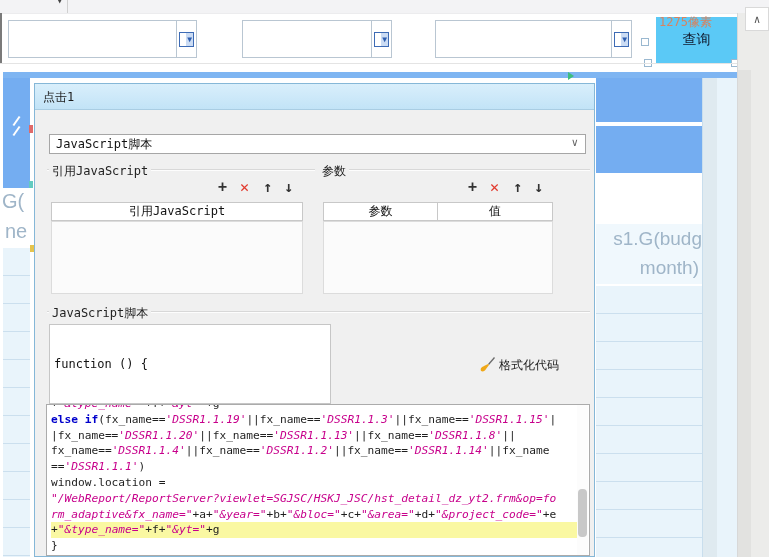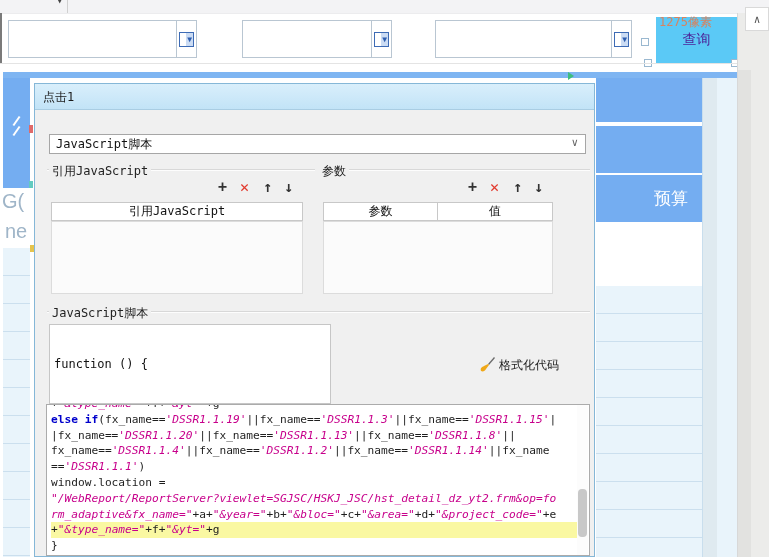--- a/index.html
+++ b/index.html
@@ -13,21 +13,21 @@
   .spinner-glyph{left:57px;top:-4px;font-size:9px;color:#444;}
   .top-vline{left:67px;top:0;width:1px;height:13px;background:#D0D0D0;}
   .win-left-edge{left:0;top:13px;width:2px;height:50px;background:#7A7A7A;}
   .param-field{top:20px;height:36px;background:#fff;border:1px solid #B9C6D2;}
   .dropdown-button{top:20px;width:19px;height:36px;background:#fff;border:1px solid #B9C6D2;
                    display:flex;align-items:center;justify-content:center;cursor:pointer;}
   .dd-ico{width:13px;height:13px;border:1px solid #3D6BB5;background:#fff;display:flex;
           align-items:center;justify-content:flex-end;}
   .dd-ico span{font-size:8px;color:#2F5FB0;line-height:13px;margin-right:0px;background:#CBDCF4;padding:0 1px;}
   .toolbar-line{left:0;top:63px;width:737px;height:1px;background:#E4E4E4;}
-  .query-btn{left:656px;top:17px;width:81px;height:46px;background:#5BC9F6;color:#4c1d95;
+  .query-btn{left:656px;top:17px;width:81px;height:46px;background:#5BC9F6;color:#0f172a;
              font-size:14px;display:flex;align-items:center;justify-content:center;cursor:pointer;}
   .pixel-hint{left:659px;top:14px;font-size:12px;color:rgba(226,125,82,0.92);}
   .handle{width:6px;height:6px;background:#fff;border:1px solid #9AB8D0;}
 
   
   .blue-strip{left:3px;top:72px;width:734px;height:6px;background:#7EB5F2;}
   .green-marker{left:568px;top:72px;width:0;height:0;border-top:4px solid transparent;
                 border-bottom:4px solid transparent;border-left:6px solid #3EBD7E;}
   .lcol-blue{left:3px;top:78px;width:27px;height:110px;background:#74ADF1;}
   .rot-dash{background:#fff;width:11px;height:2px;transform:rotate(-55deg);}
@@ -127,21 +127,24 @@
   </div>
   <div class="abs frag" style="left:2px;top:190px;font-size:20px;font-family:'Liberation Sans',sans-serif;">G(</div>
   <div class="abs frag" style="left:5px;top:220px;font-size:20px;font-family:'Liberation Sans',sans-serif;">ne</div>
   <div class="abs stripes" style="left:3px;top:248px;width:27px;height:309px;"></div>
   <div class="abs mark" style="left:29px;top:125px;height:8px;background:#E06A6A;"></div>
   <div class="abs mark" style="left:29px;top:181px;height:7px;background:#62CBC0;"></div>
   <div class="abs mark" style="left:30px;top:245px;height:7px;background:#E6C44C;"></div>
 
   <div class="abs rcol-blue1"></div>
   <div class="abs rcol-blue2"></div>
-  <div class="abs budget-cell">预算</div>
+  <div class="abs formula-cell">
+    <div class="frag">s1.G(budg</div>
+    <div class="frag" style="padding-right:3px;">month)</div>
+  </div>
   <div class="abs stripes" style="left:596px;top:286px;width:106px;height:271px;"></div>
   <div class="abs col-sep"></div>
   <div class="abs band1"></div>
   <div class="abs band2"></div>
   <div class="abs rail-sep"></div>
   <div class="abs rail"></div>
   <div class="abs rail-band"></div>
   <div class="abs scroll-btn">∧</div>
 
   <div class="abs dialog">

